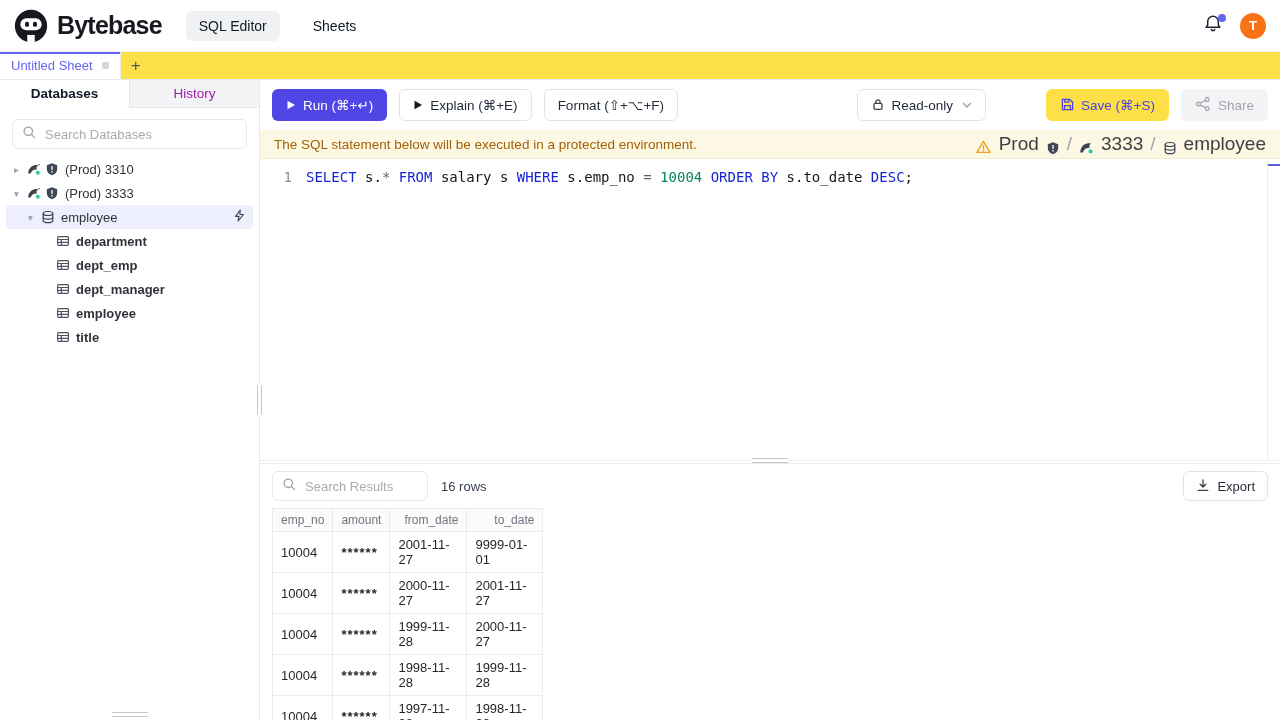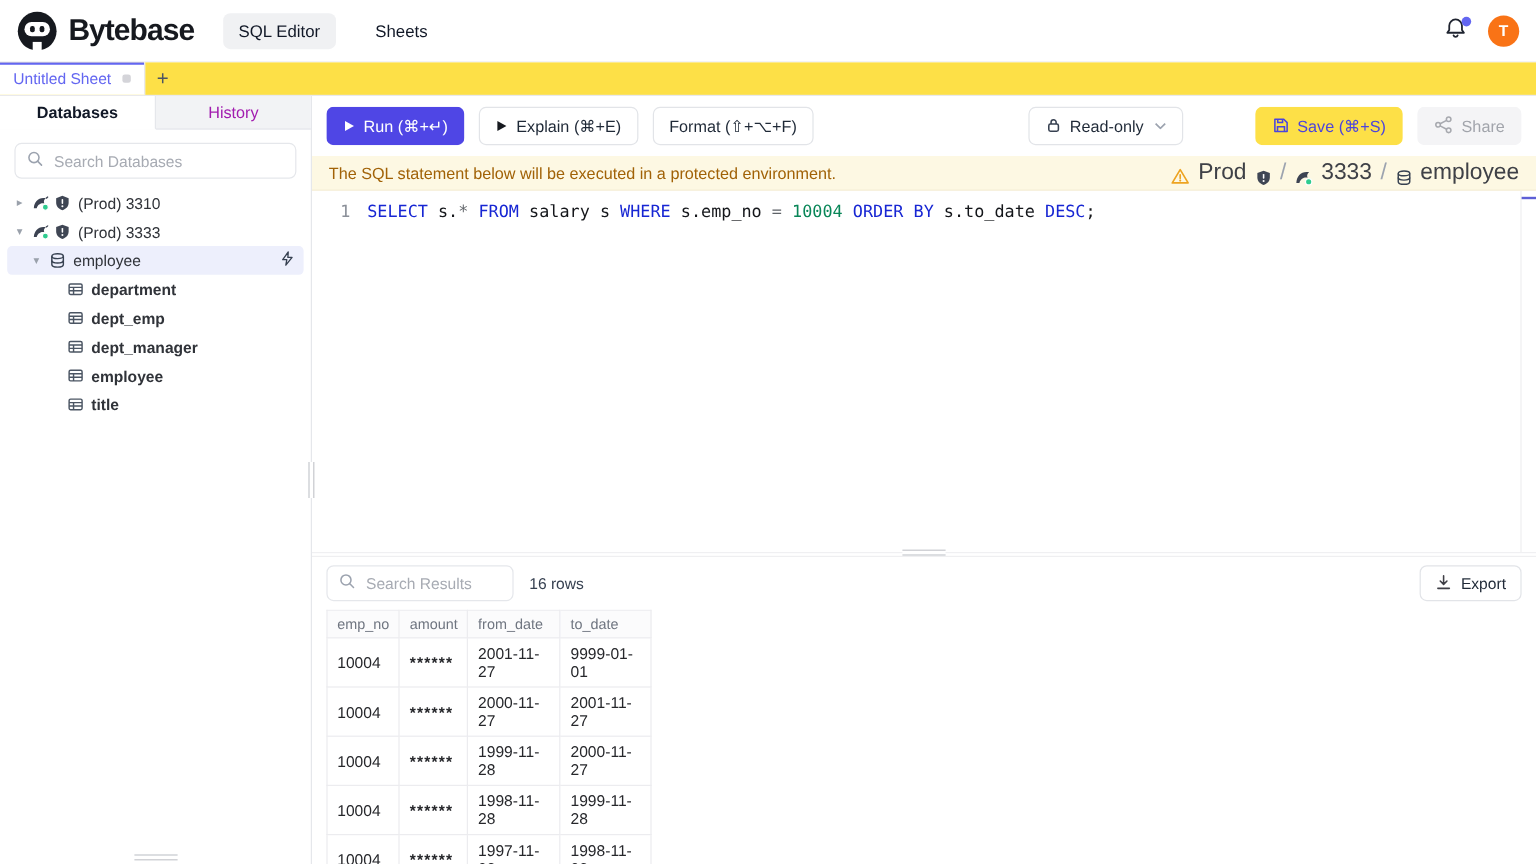--- a/index.html
+++ b/index.html
@@ -93,21 +93,21 @@
 
   
   .results{height:257px;flex:none;display:flex;flex-direction:column;border-top:1px solid #ececee;background:#fff;}
   .results-header{height:44px;flex:none;display:flex;align-items:center;gap:13px;padding:0 12px;}
   .results-header .search-box{width:156px;}
   .row-count{font-size:13px;color:#374151;}
   .export-btn{margin-left:auto;display:inline-flex;align-items:center;gap:7px;height:30px;padding:0 12px;
               border:1px solid #e2e4e8;border-radius:6px;background:#fff;font-size:13px;color:#1f2937;cursor:pointer;}
   .results-body{flex:1;overflow:hidden;padding-left:12px;}
   table.results-table{border-collapse:collapse;font-size:13px;}
-  .results-table th{background:#fbfbfc;color:#6f7580;font-weight:400;font-size:12px;text-align:left;
+  .results-table th{background:#fbfbfc;color:#6f7580;font-weight:400;font-size:12px;text-align:right;
                     padding:4px 8px;border:1px solid #ececef;cursor:pointer;}
   .results-table td{padding:5px 8px;border:1px solid #ececef;color:#26272b;cursor:default;}
   .results-table th:nth-child(1),.results-table td:nth-child(1){width:49px;min-width:49px;}
   .results-table th:nth-child(2),.results-table td:nth-child(2){width:51px;min-width:51px;}
   .results-table th:nth-child(3),.results-table td:nth-child(3){width:77px;min-width:77px;}
   .results-table th:nth-child(4),.results-table td:nth-child(4){width:76px;min-width:76px;}
   .masked{font-weight:700;letter-spacing:1px;color:#374151;}
 </style>
 </head>
 <body>

